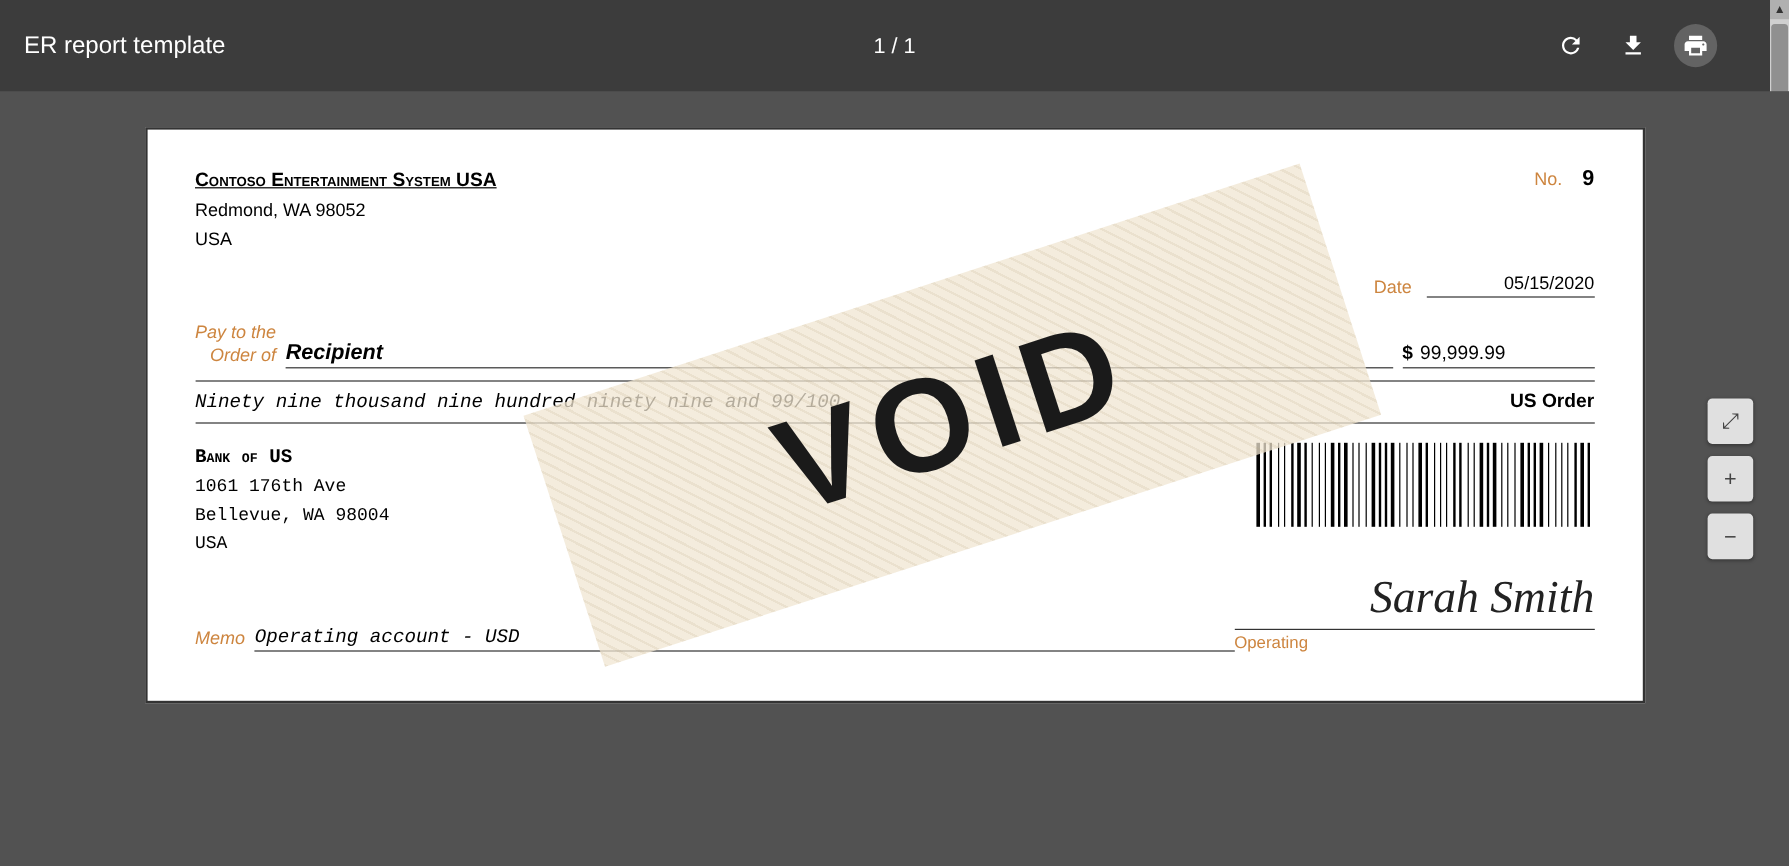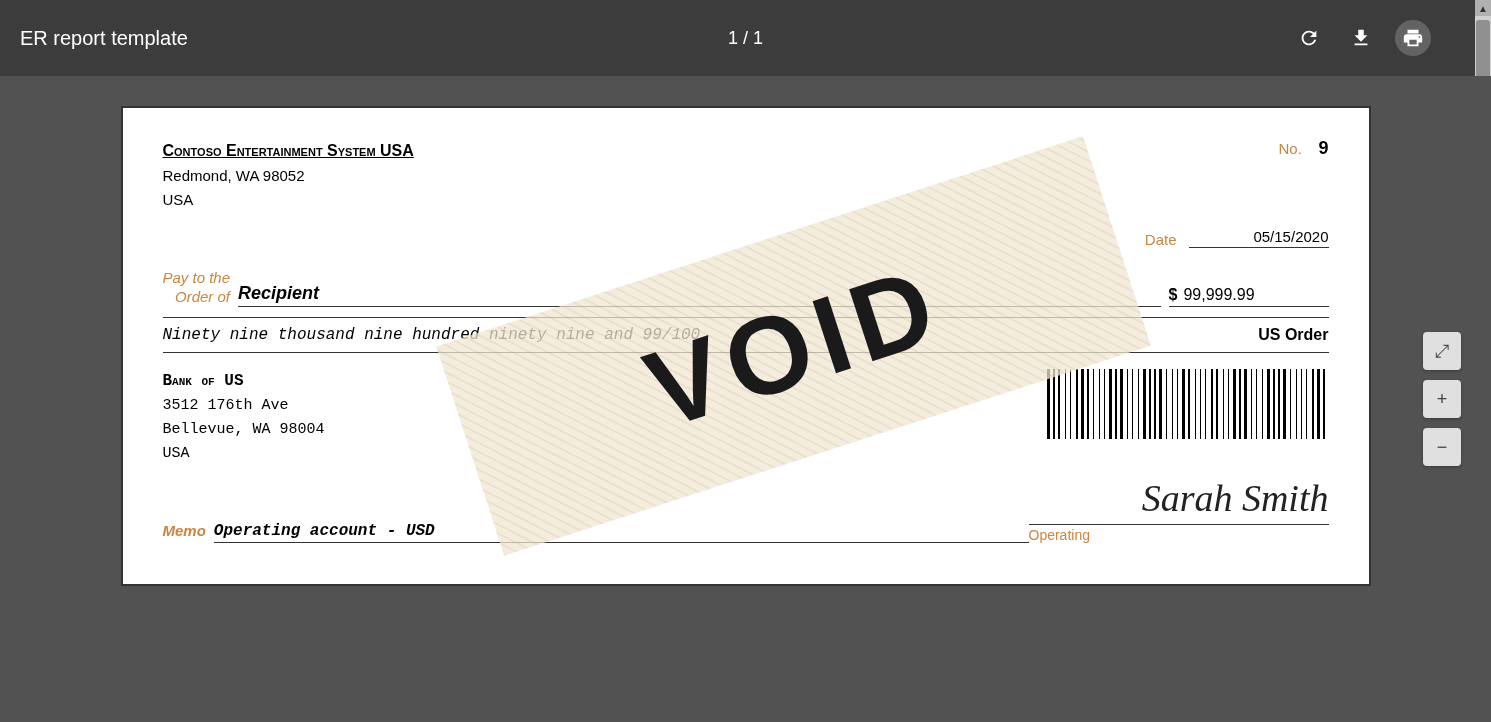--- a/index.html
+++ b/index.html
@@ -310,24 +310,23 @@
     }
 
     .memo-sig-row {
       display: flex;
       justify-content: space-between;
       align-items: flex-end;
       margin-top: 8px;
     }
     .memo-section {
       display: flex;
-      align-items: flex-start;
+      align-items: center;
       gap: 8px;
       flex: 1;
-      font-weight: bold;
     }
     .memo-label {
       color: #cd853f;
       font-style: italic;
       font-size: 15px;
     }
     .memo-value {
       border-bottom: 1px solid #333;
       flex: 1;
       font-size: 16px;
@@ -441,21 +440,21 @@
     </div>
 
     <div class="written-amount-row">
       <span class="written-amount">Ninety nine thousand nine hundred ninety nine and 99/100</span>
       <span class="currency-label">US Order</span>
     </div>
 
     <div class="bank-section">
       <div class="bank-info">
         <div class="bank-name">Bank of US</div>
-        <div>3512 176th Ave</div>
+        <div>1061 176th Ave</div>
         <div>Bellevue, WA 98004</div>
         <div>USA</div>
       </div>
       <div class="barcode-section">
         <div class="barcode">
 
         <div class="bar" style="width: 3px; background: rgb(0, 0, 0); height: 100%; display: inline-block;"></div>
             <div style="width: 1px; display: inline-block;"></div>
             <div class="bar" style="width: 2px; background: rgb(0, 0, 0); height: 100%; display: inline-block;"></div>
             <div style="width: 1px; display: inline-block;"></div>

